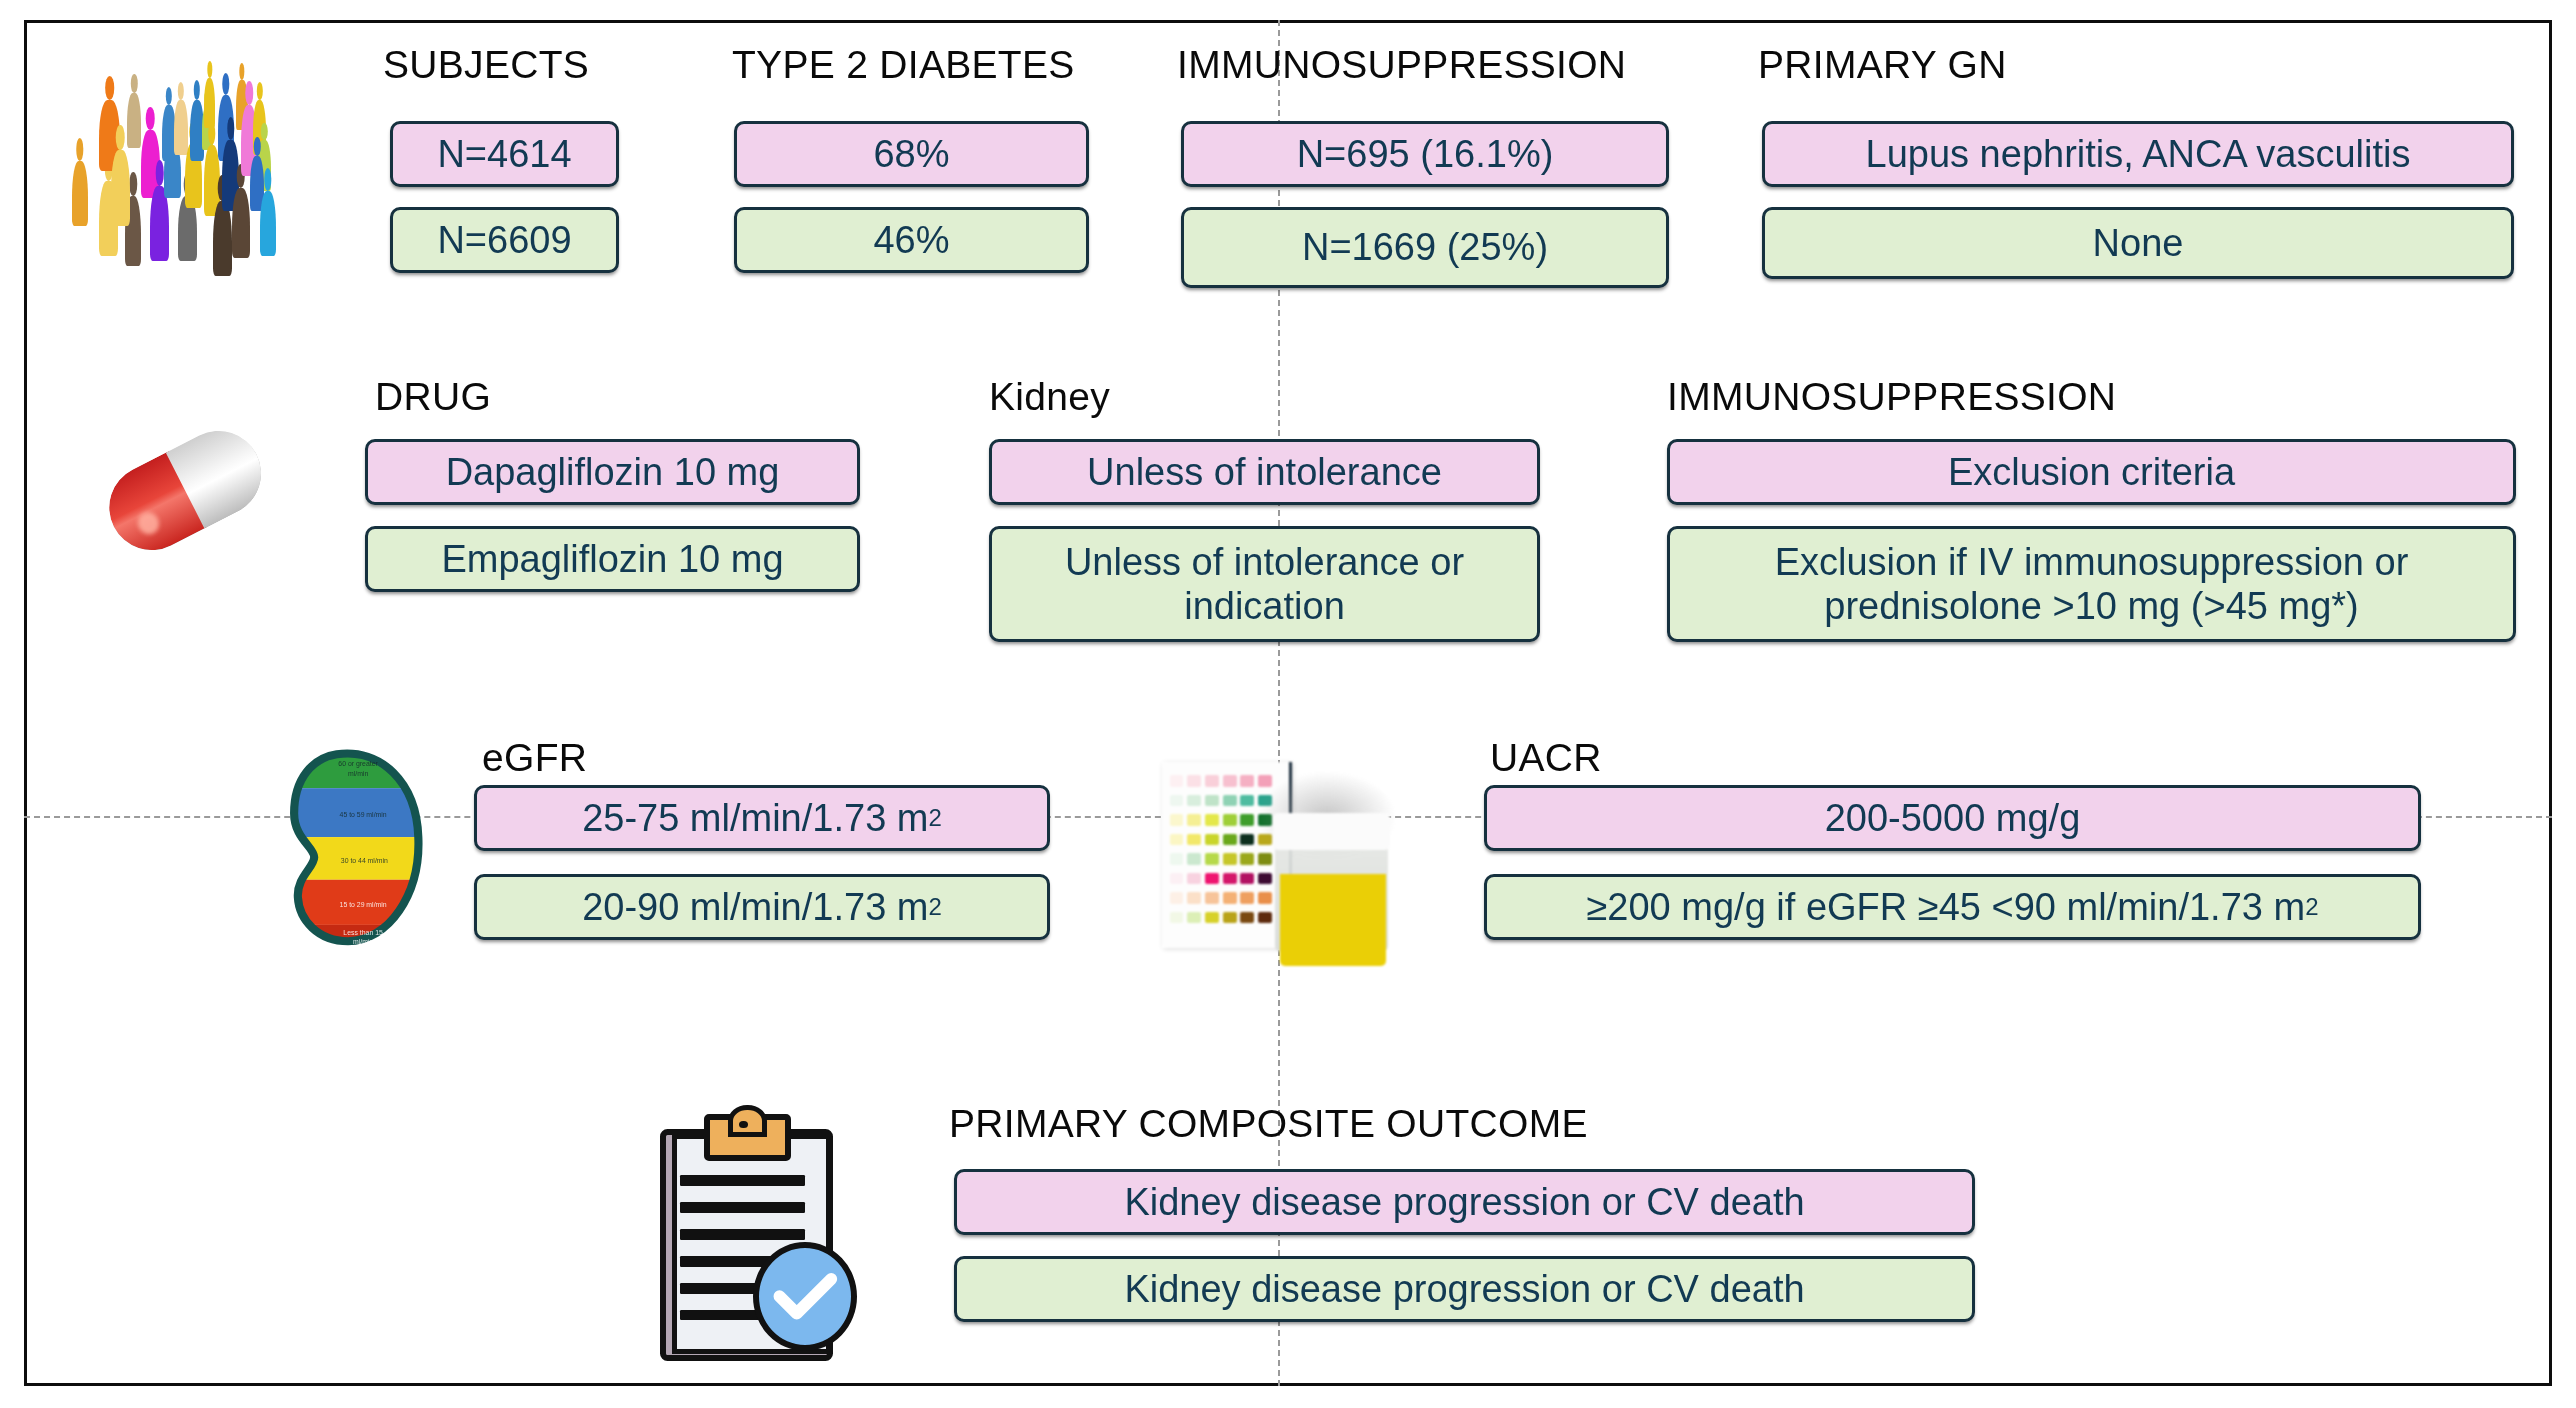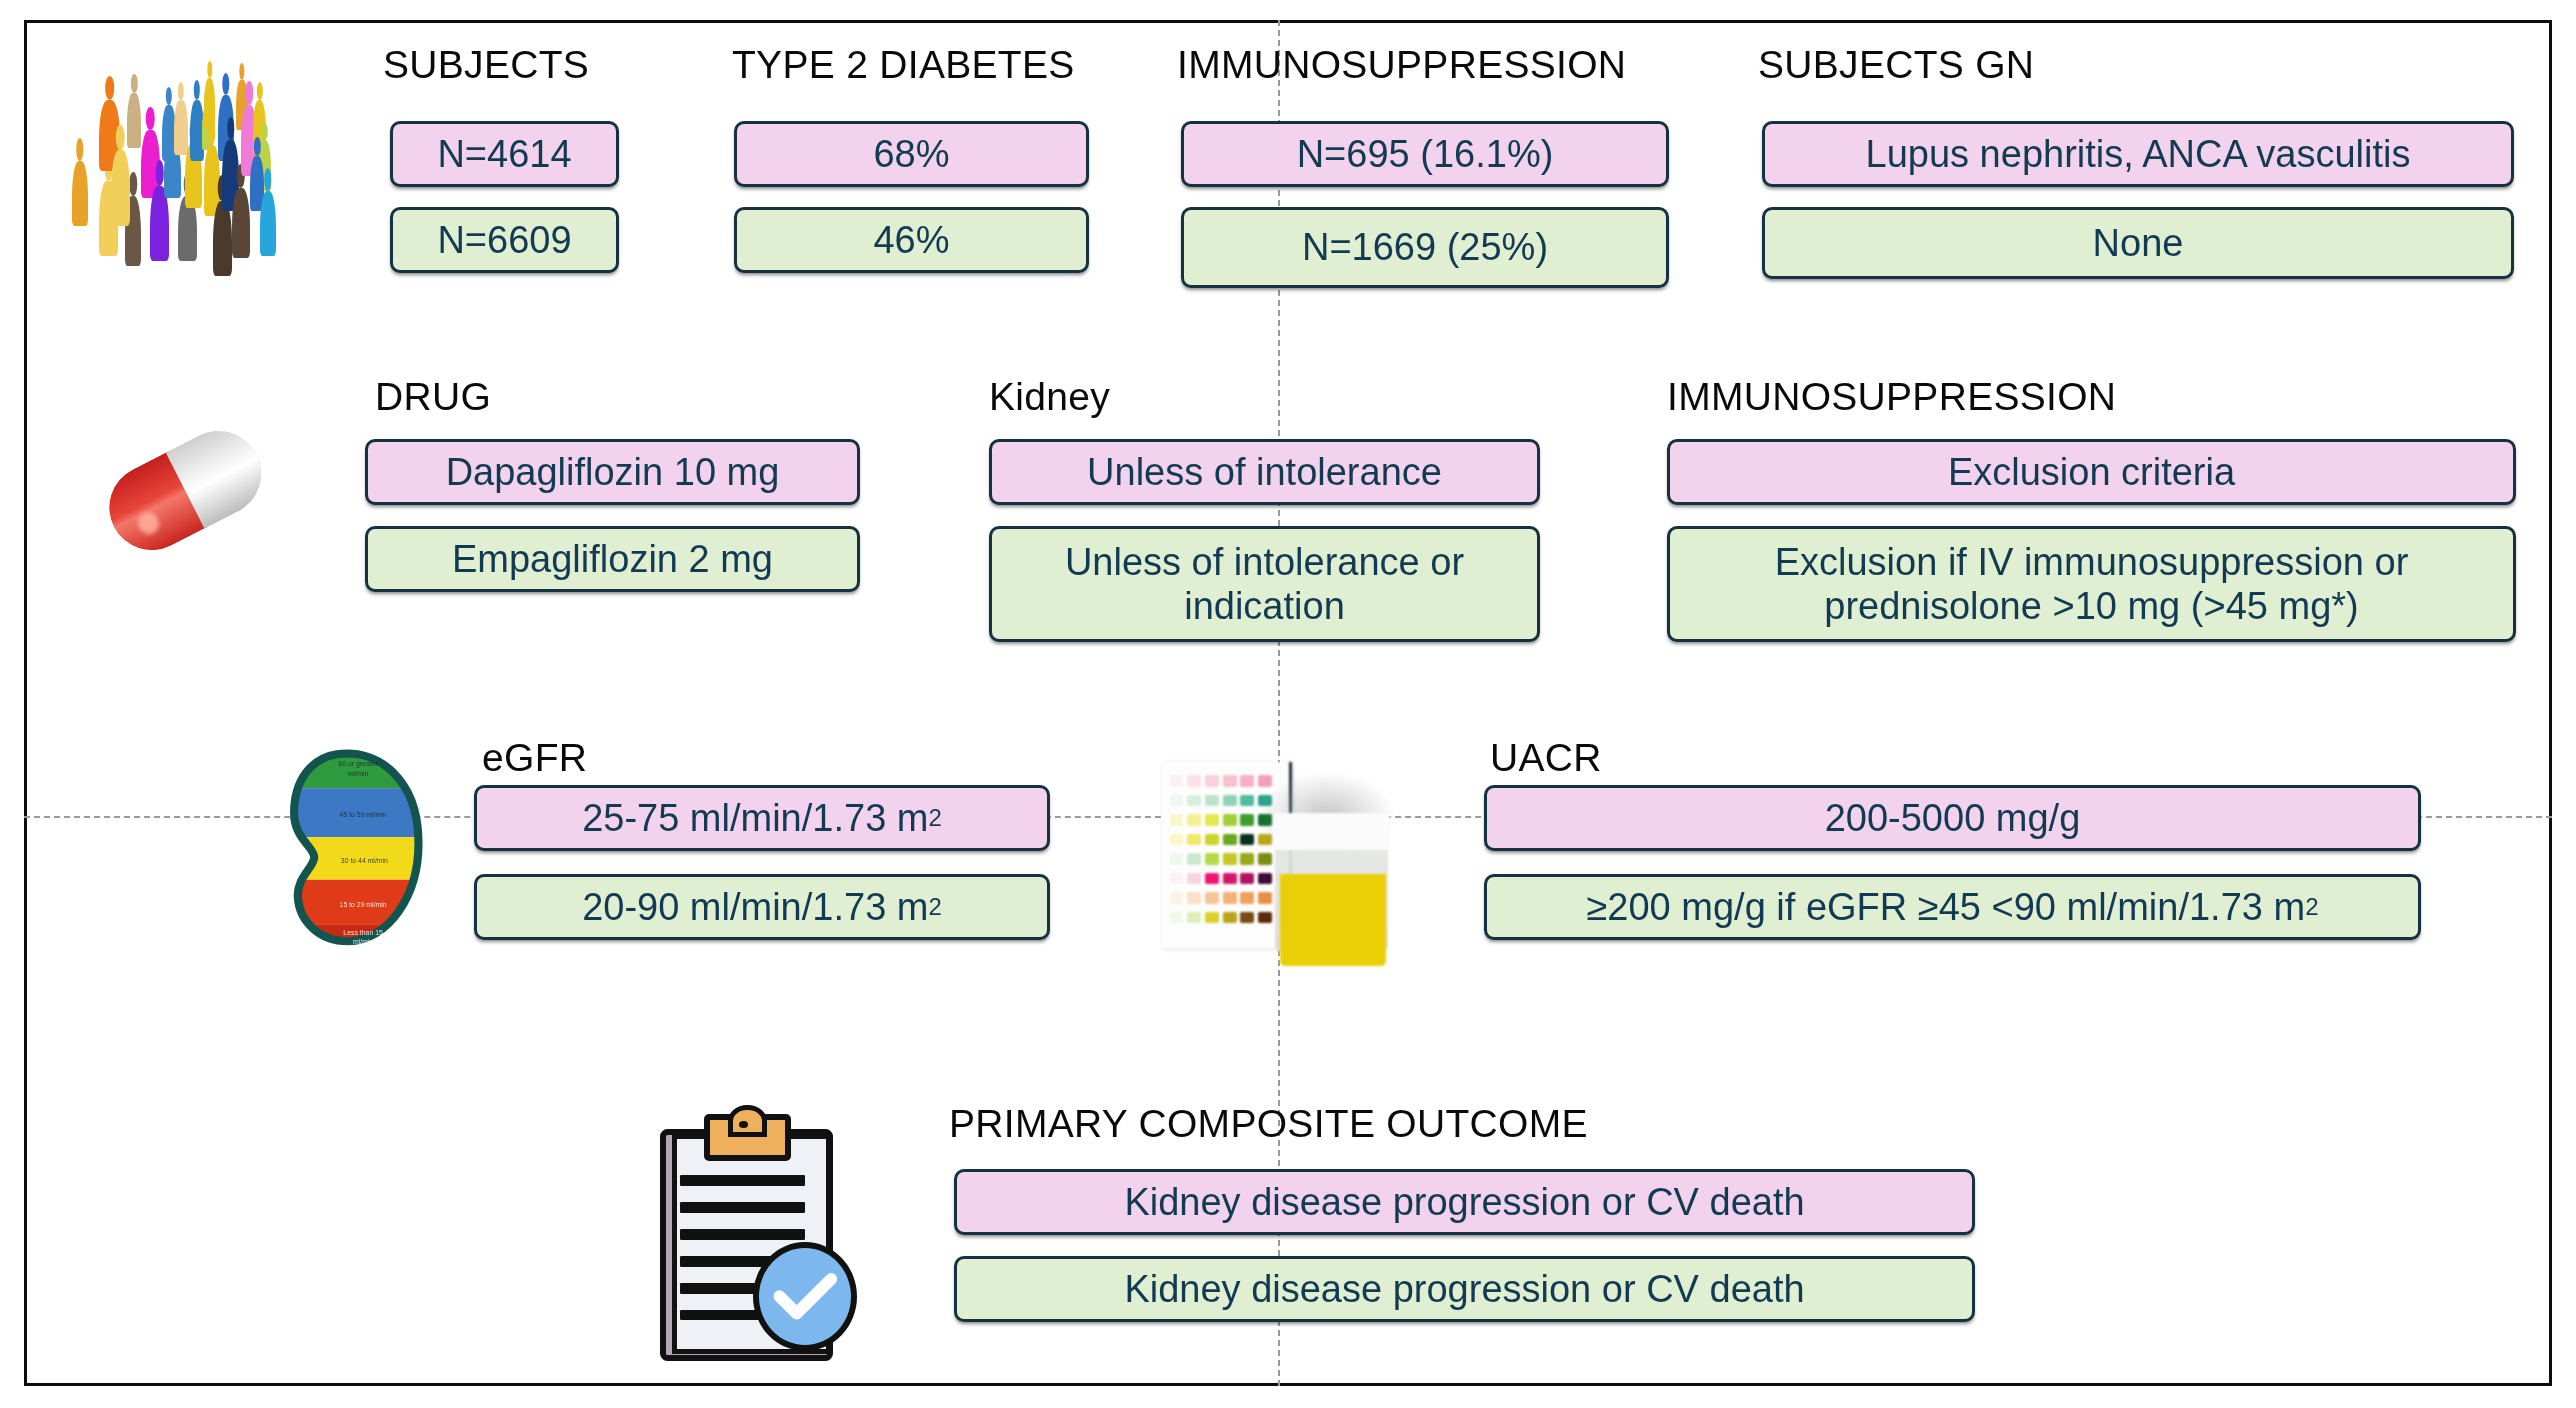--- a/index.html
+++ b/index.html
@@ -185,37 +185,37 @@
 <div class="pill green" style="left:390px;top:207px;width:229px;height:66px;">N=6609</div>
 
 <div class="sect-label" style="left:732px;top:43px;">TYPE 2 DIABETES</div>
 <div class="pill pink" style="left:734px;top:121px;width:355px;height:66px;">68%</div>
 <div class="pill green" style="left:734px;top:207px;width:355px;height:66px;">46%</div>
 
 <div class="sect-label" style="left:1177px;top:43px;">IMMUNOSUPPRESSION</div>
 <div class="pill pink" style="left:1181px;top:121px;width:488px;height:66px;">N=695 (16.1%)</div>
 <div class="pill green" style="left:1181px;top:207px;width:488px;height:81px;">N=1669 (25%)</div>
 
-<div class="sect-label" style="left:1758px;top:43px;">SUBJECTS GN</div>
+<div class="sect-label" style="left:1758px;top:43px;">PRIMARY GN</div>
 <div class="pill pink" style="left:1762px;top:121px;width:752px;height:66px;">Lupus nephritis, ANCA vasculitis</div>
 <div class="pill green" style="left:1762px;top:207px;width:752px;height:72px;">None</div>
 
 <div class="icon-box" style="left:94px;top:407px;width:182px;height:169px;">
   <div class="capsule-wrap">
     <div class="capsule">
       <div class="red-half"></div>
       <div class="white-half"></div>
       <div class="glint"></div>
     </div>
   </div>
 </div>
 
 <div class="sect-label" style="left:375px;top:375px;">DRUG</div>
 <div class="pill pink" style="left:365px;top:439px;width:495px;height:66px;">Dapagliflozin 10 mg</div>
-<div class="pill green" style="left:365px;top:526px;width:495px;height:66px;">Empagliflozin 2 mg</div>
+<div class="pill green" style="left:365px;top:526px;width:495px;height:66px;">Empagliflozin 10 mg</div>
 
 <div class="sect-label" style="left:989px;top:375px;">Kidney</div>
 <div class="pill pink" style="left:989px;top:439px;width:551px;height:66px;">Unless of intolerance</div>
 <div class="pill green" style="left:989px;top:526px;width:551px;height:116px;">Unless of intolerance or indication</div>
 
 <div class="sect-label" style="left:1667px;top:375px;">IMMUNOSUPPRESSION</div>
 <div class="pill pink" style="left:1667px;top:439px;width:849px;height:66px;">Exclusion criteria</div>
 <div class="pill green" style="left:1667px;top:526px;width:849px;height:116px;">Exclusion if IV immunosuppression or prednisolone &gt;10 mg (&gt;45 mg*)</div>
 
 <div class="icon-box" style="left:269px;top:743px;width:160px;height:207px;">

